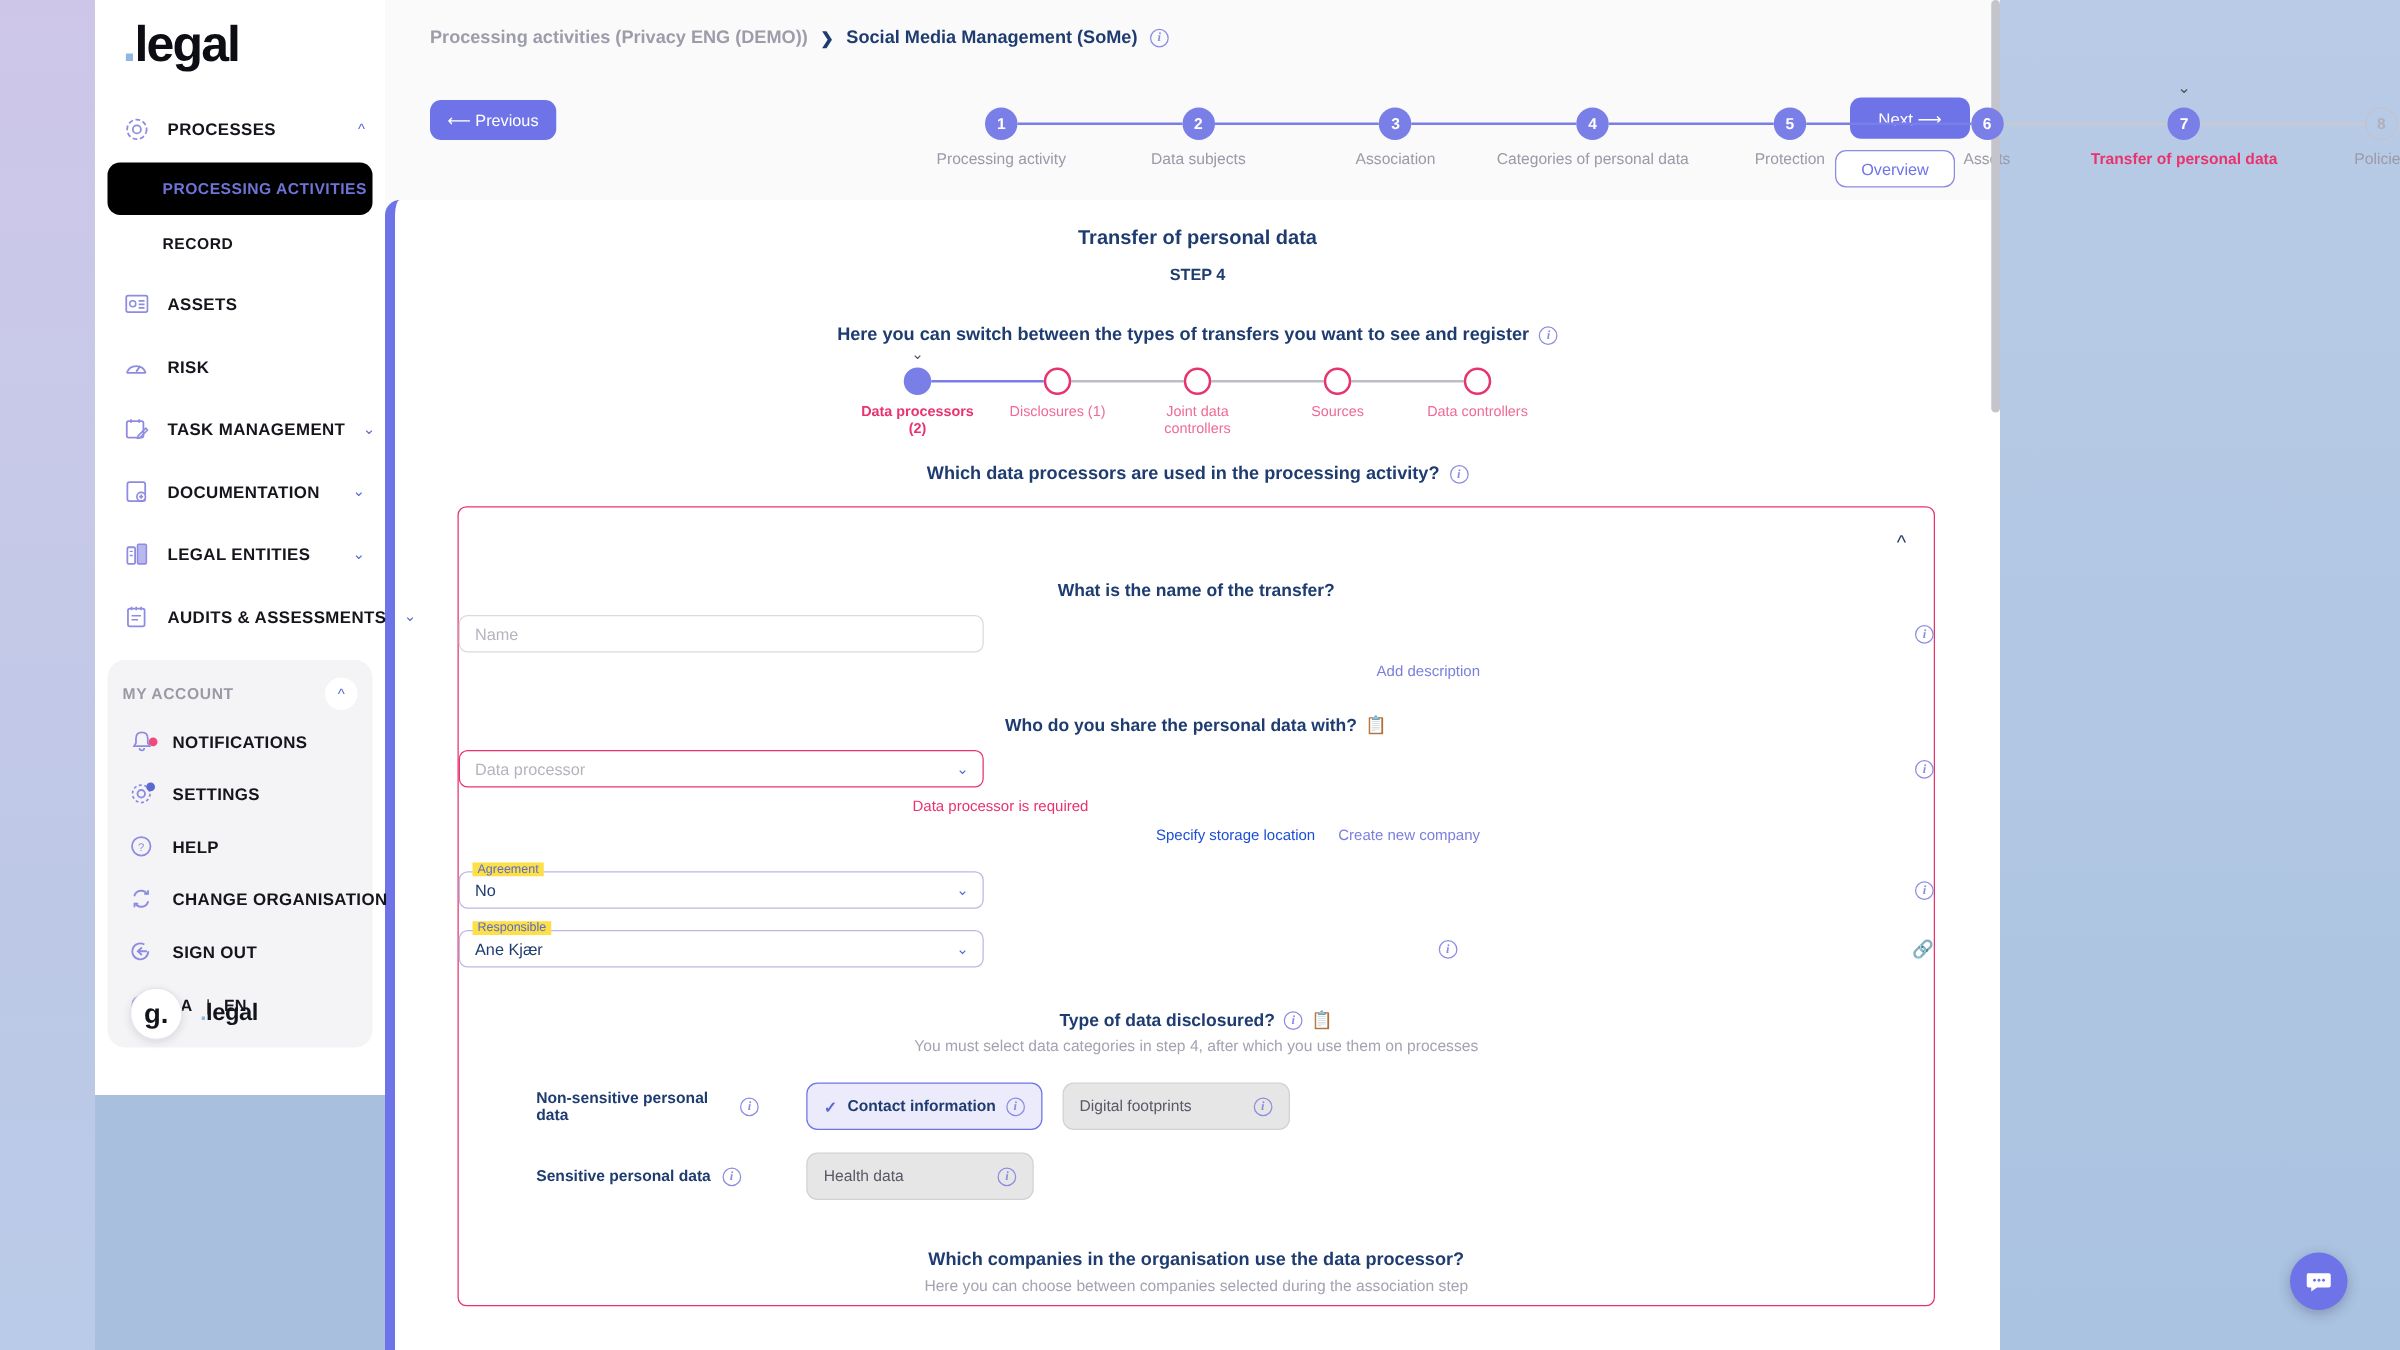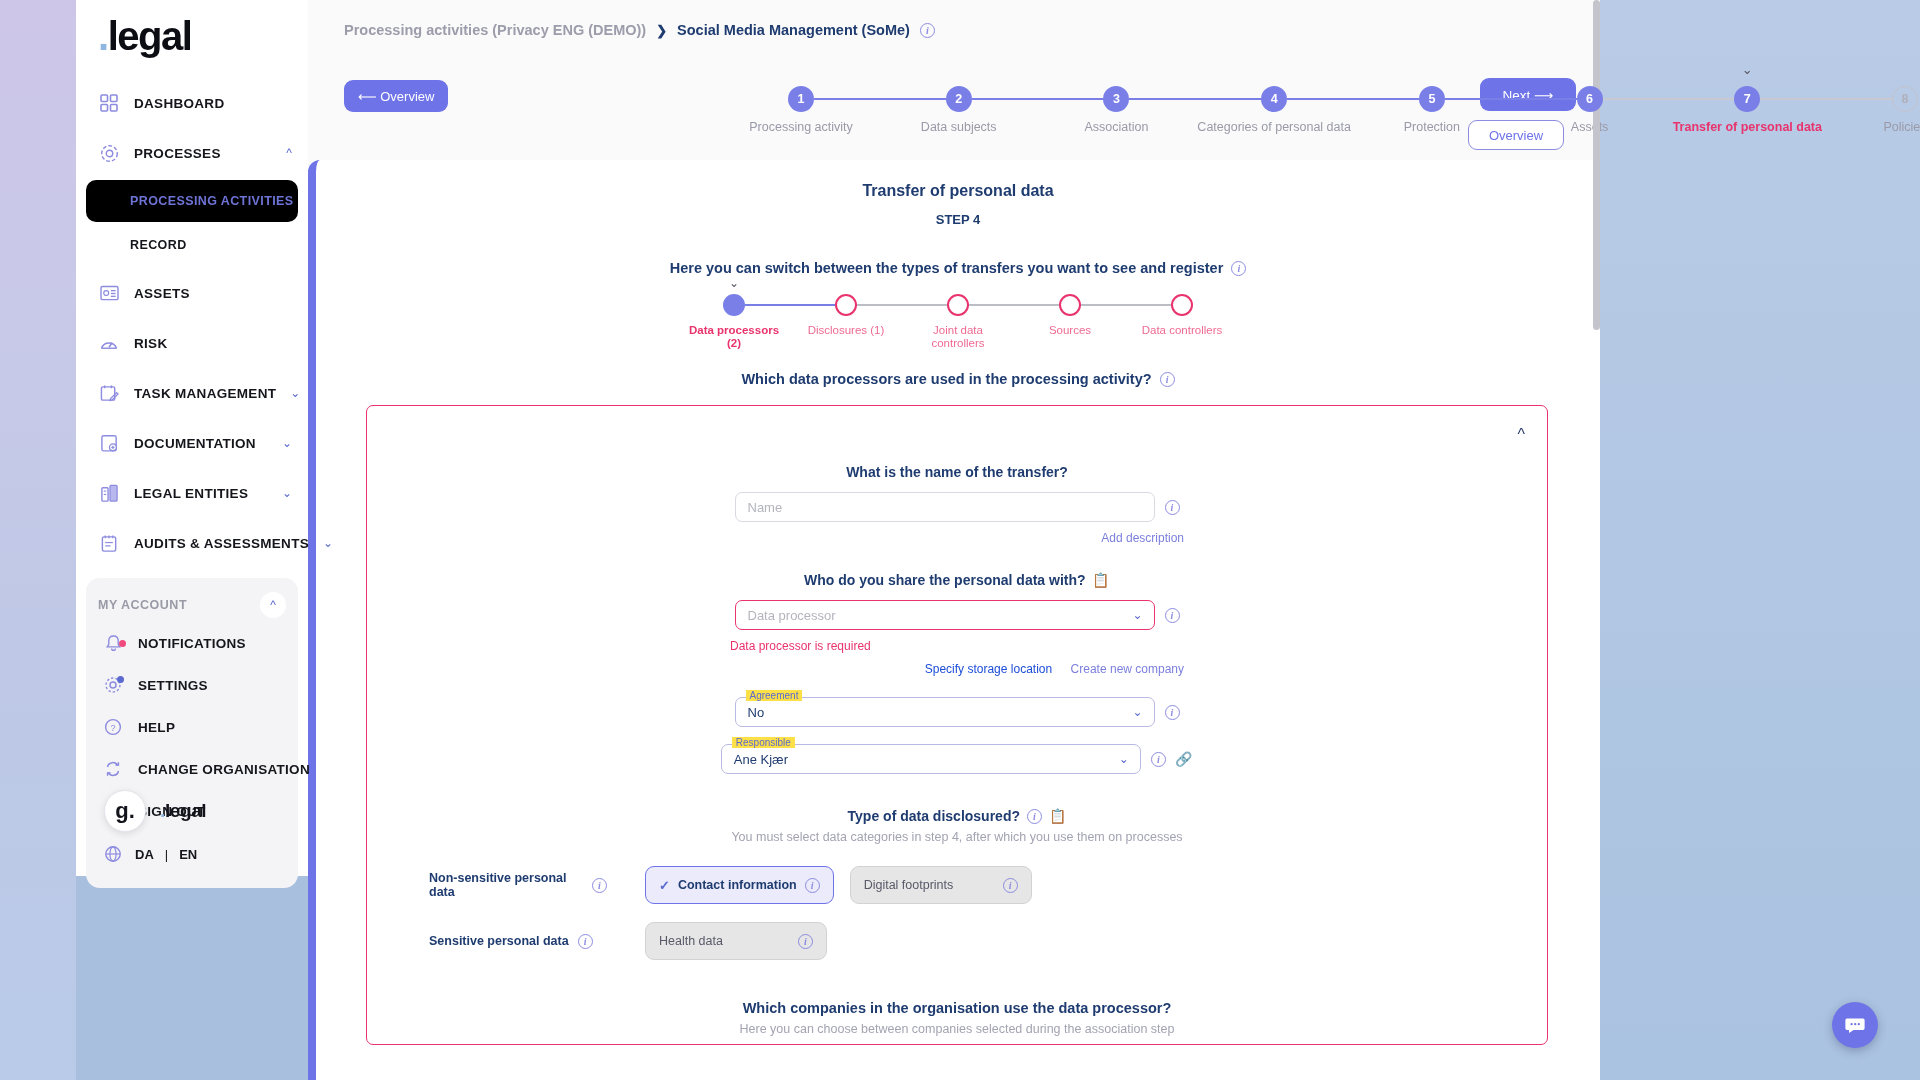--- a/index.html
+++ b/index.html
@@ -213,21 +213,21 @@
     margin: 18px 52px 0 50px; border: 1.6px solid #e8336d; border-radius: 7px;
     position: relative; height: 640px;
   }
   .collapse-chev {
     position: absolute; right: 22px; top: 20px; color: #2a3c6a; font-size: 16px; cursor: pointer;
   }
   .fld-label {
     text-align: center; font-size: 14px; font-weight: 700; color:#1f3c70;
     display:flex; align-items:center; justify-content:center; gap: 7px;
   }
-  .fld-row { display: flex; align-items: center; justify-content: center; gap: 10px; margin-top: 12px; }
+  .fld-row { display: flex; align-items: center; justify-content: space-between; gap: 10px; margin-top: 12px; }
   .txt-input {
     width: 420px; height: 30px; border: 1.2px solid #d9d9e2; border-radius: 7px;
     padding: 0 12px; font-size: 13px; font-family: inherit; color:#1f3c70; background:#fff;
   }
   .txt-input::placeholder { color: #b4b4bf; }
   .sel-box {
     width: 420px; height: 30px; border: 1.4px solid #b9b9e4; border-radius: 7px;
     display:flex; align-items:center; padding: 0 12px; font-size: 13px; color:#1f3c70;
     background: #fff; position: relative; cursor: pointer;
   }
@@ -290,31 +290,20 @@
 <body>
 
 <div class="bg-left"></div>
 <div class="bg-right"></div>
 
 <div class="sidebar">
   <div class="logo"><span class="dot">.</span><span>legal</span></div>
 
   <div class="nav">
 
-    <div class="nav-item">
-      <span class="ico">
-        <svg width="18" height="18" viewBox="0 0 18 18">
-            <rect x="1" y="1" width="6.5" height="6.5" rx="1" fill="none" stroke="#8d8ce0" stroke-width="1.6"></rect>
-            <rect x="10.5" y="1" width="6.5" height="6.5" rx="1" fill="none" stroke="#8d8ce0" stroke-width="1.6"></rect>
-            <rect x="1" y="10.5" width="6.5" height="6.5" rx="1" fill="none" stroke="#8d8ce0" stroke-width="1.6"></rect>
-            <rect x="10.5" y="10.5" width="6.5" height="6.5" rx="1" fill="none" stroke="#8d8ce0" stroke-width="1.6"></rect>
-          </svg>
-      </span>
-      <span class="label">DASHBOARD</span>
-    </div>
 
     <div class="nav-item">
       <span class="ico">
         <svg width="19" height="19" viewBox="0 0 20 20">
             <circle cx="10" cy="10" r="8.2" fill="none" stroke="#8d8ce0" stroke-width="1.5" stroke-dasharray="4 2.2"></circle>
             <circle cx="10" cy="10" r="3.4" fill="none" stroke="#8d8ce0" stroke-width="1.5"></circle>
           </svg>
       </span>
       <span class="label">PROCESSES</span>
       <span class="chev">^</span>
@@ -490,21 +479,21 @@
 <div class="main">
 
   <div class="topbar">
     <div class="breadcrumb">
       <span class="bc-prev">Processing activities (Privacy ENG (DEMO))</span>
       <span class="bc-sep">❯</span>
       <span class="bc-cur">Social Media Management (SoMe)</span>
       <span class="info-i">i</span>
     </div>
 
-    <button class="prev-btn">⟵ Overview</button>
+    <button class="prev-btn">⟵ Previous</button>
     <button class="next-btn">Next ⟶</button>
     <button class="overview-btn">Overview</button>
 
     <div class="stepper">
       <div class="step-line">
         <div class="step">
           <div class="bub">1</div>
           <div class="cap">Processing activity</div>
         </div>
         <div class="conn"></div>

